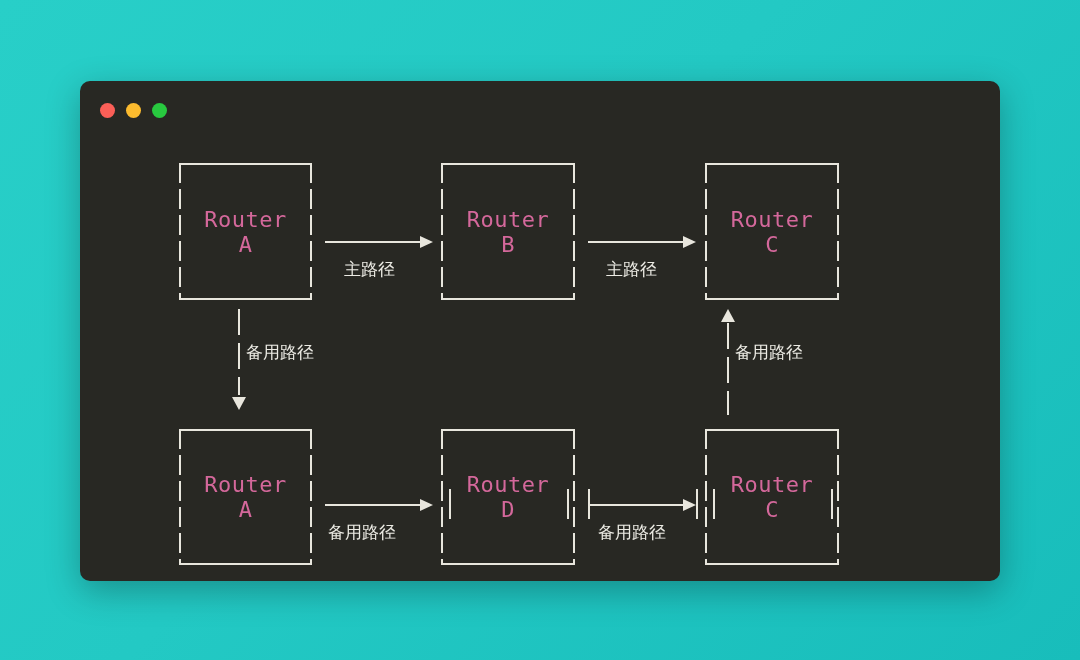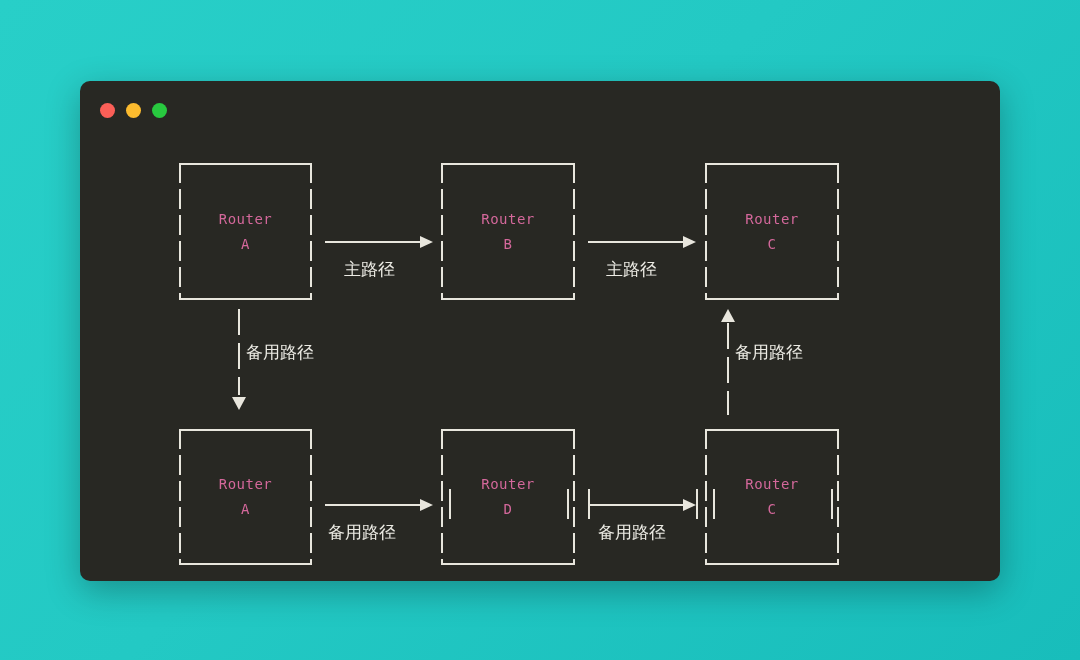--- a/index.html
+++ b/index.html
@@ -64,21 +64,21 @@
     top: 0;
     width: 920px;
     height: 500px;
   }
 
   
   .node {
     position: absolute;
     box-sizing: border-box;
     color: #d4689b;
-    font-size: 14px;
+    font-size: 22px;
     line-height: 25px;
     letter-spacing: 0.5px;
     text-align: center;
     display: flex;
     flex-direction: column;
     align-items: center;
     justify-content: center;
     
     background:
       

